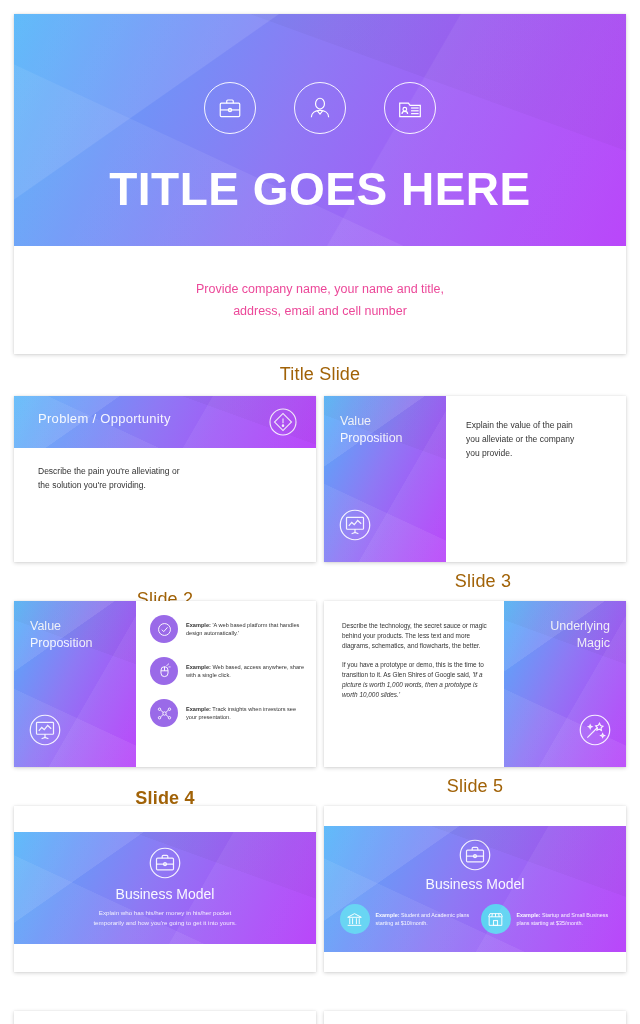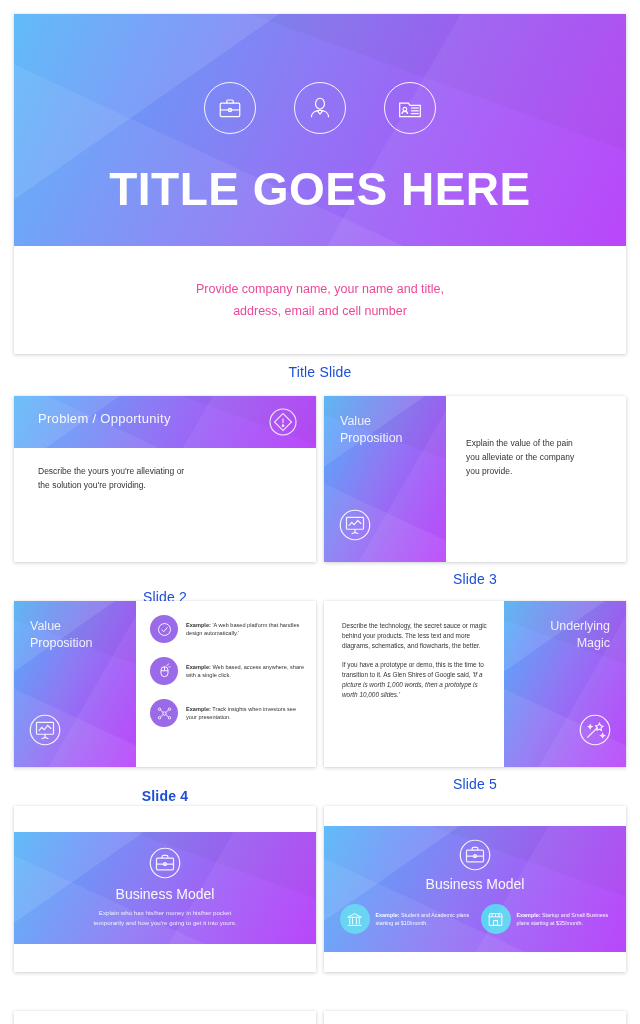--- a/index.html
+++ b/index.html
@@ -26,21 +26,21 @@
   .poly::after{
     content:"";position:absolute;inset:0;pointer-events:none;
     background:
       linear-gradient(145deg, rgba(255,255,255,.10) 0 28%, rgba(255,255,255,0) 28.2% 100%),
       linear-gradient(25deg, rgba(255,255,255,.07) 0 35%, rgba(255,255,255,0) 35.2% 100%),
       linear-gradient(300deg, rgba(255,255,255,.06) 0 40%, rgba(255,255,255,0) 40.2% 100%),
       linear-gradient(200deg, rgba(0,0,0,.03) 0 30%, rgba(0,0,0,0) 30.2% 100%);
   }
   .slide-label{
     position:absolute; width:100%; text-align:center;
-    font-size:14px; color:#1d4ed8; letter-spacing:.2px;
+    font-size:18px; color:#a16207; letter-spacing:.2px;
   }
 
   
   #title-slide { left:14px; top:14px; width:612px; height:340px; }
   #title-hero { position:absolute; left:0; top:0; width:612px; height:232px; }
   #title-icons{
     position:absolute; top:68px; left:0; width:100%;
     display:flex; justify-content:center; gap:38px;
   }
   .ring{
@@ -75,21 +75,21 @@
   
   #slide3 { left:324px; top:396px; width:302px; height:166px; }
   #s3-left{ position:absolute; left:0; top:0; width:122px; height:166px; }
   #s3-title{
     position:absolute; left:16px; top:17px; color:rgba(255,255,255,.92);
     font-size:12.5px; line-height:17px;
   }
   #s3-icon{ position:absolute; left:14px; bottom:16px; }
   #s3-body{
     position:absolute; left:142px; top:22px; width:135px;
-    font-size:8.5px; line-height:14px; color:#333;margin-top:18px;
+    font-size:8.5px; line-height:14px; color:#333;
   }
 
   
   #slide4 { left:14px; top:601px; width:302px; height:166px; }
   #s4-left{ position:absolute; left:0; top:0; width:122px; height:166px; }
   #s4-title{
     position:absolute; left:16px; top:17px; color:rgba(255,255,255,.92);
     font-size:12.5px; line-height:17px;
   }
   #s4-icon{ position:absolute; left:14px; bottom:16px; }
@@ -209,21 +209,21 @@
       <span id="s2-icon">
         <svg width="30" height="30" viewBox="0 0 24 24" fill="none" stroke="rgba(255,255,255,.9)" stroke-width="0.9">
           <circle cx="12" cy="12" r="10.4"></circle>
           <rect x="12" y="5.2" width="9.6" height="9.6" transform="rotate(45 12 5.2)"></rect>
           <line x1="12" y1="9.2" x2="12" y2="13"></line>
           <circle cx="12" cy="14.9" r="0.6" fill="rgba(255,255,255,.9)"></circle>
         </svg>
       </span>
     </div>
     <div id="s2-body">
-      <div>Describe the yours you're alleviating or</div>
+      <div>Describe the pain you're alleviating or</div>
       <div>the solution you're providing.</div>
     </div>
   </div>
   <div class="slide-label" style="left:14px; top:589px; width:302px;">Slide 2</div>
 
   <div class="card" id="slide3">
     <div class="grad poly" id="s3-left">
       <div id="s3-title">
         <div>Value</div>
         <div>Proposition</div>
@@ -237,21 +237,21 @@
           <path d="M9.6 18.2 12 17.2l2.4 1"></path>
         </svg>
       </span>
     </div>
     <div id="s3-body">
       <div>Explain the value of the pain</div>
       <div>you alleviate or the company</div>
       <div>you provide.</div>
     </div>
   </div>
-  <div class="slide-label" style="left:324px; top:571px; width:302px;">Slide 3</div>
+  <div class="slide-label" style="left:332px; top:571px; width:302px;">Slide 3</div>
 
   <div class="card" id="slide4">
     <div class="grad poly" id="s4-left">
       <div id="s4-title">
         <div>Value</div>
         <div>Proposition</div>
       </div>
       <span id="s4-icon">
         <svg width="34" height="34" viewBox="0 0 24 24" fill="none" stroke="rgba(255,255,255,.9)" stroke-width="0.85">
           <circle cx="12" cy="12" r="10.4"></circle>

